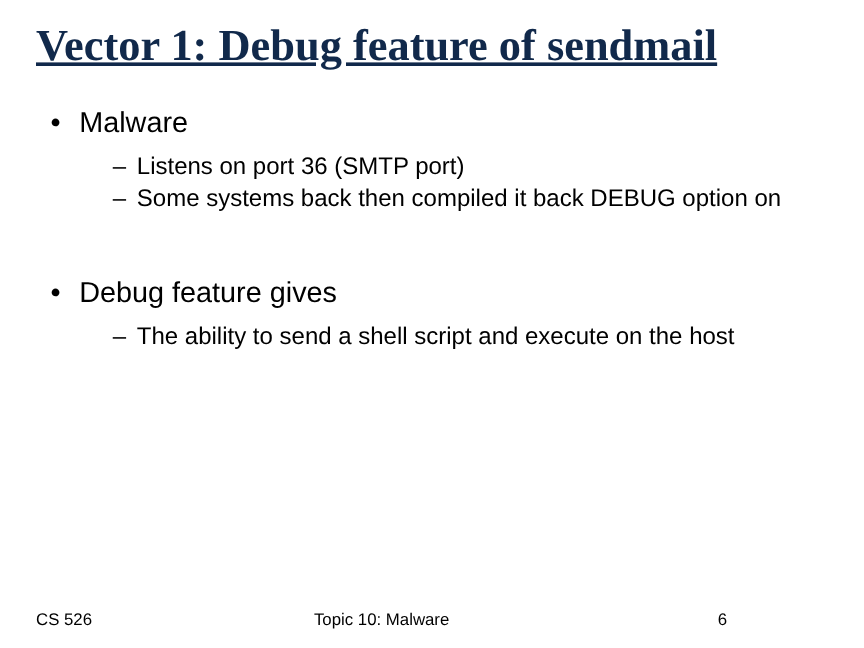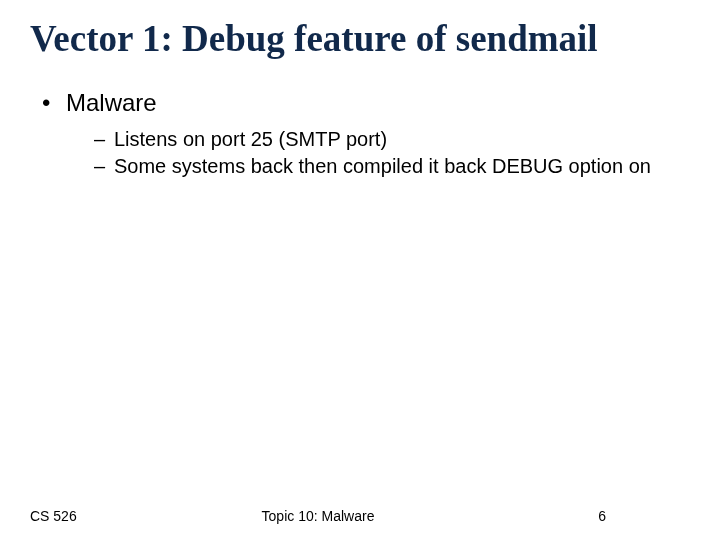--- a/index.html
+++ b/index.html
@@ -10,20 +10,21 @@
     color: #000;
     position: relative;
     padding: 18px 30px 0 30px;
   }
   .title {
     font-family: "Times New Roman", Times, serif;
     font-size: 37px;
     color: #11294b;
     line-height: 1.15;
     margin-bottom: 28px;
+    text-decoration: underline;
   }
   ul.level1 {
     list-style: none;
     padding-left: 12px;
   }
   ul.level1 > li {
     font-size: 24px;
     color: #000;
     margin-bottom: 6px;
     position: relative;
@@ -73,24 +74,30 @@
 </style>
 </head>
 <body>
 
 <h1 class="title">Vector 1: Debug feature of sendmail</h1>
 
 <ul class="level1">
   <li>
     <span>Malware</span>
     <ul class="level2">
-      <li>Listens on port 25 (SMTP port)</li>
+      <li>Listens on port 36 (SMTP port)</li>
       <li>Some systems back then compiled it back DEBUG option on</li>
     </ul>
   </li>
   <div class="spacer"></div>
+  <li>
+    <span>Debug feature gives</span>
+    <ul class="level2">
+      <li>The ability to send a shell script and execute on the host</li>
+    </ul>
+  </li>
 </ul>
 
 <div class="footer">
   <span>CS 526</span>
   <span class="center">Topic 10: Malware</span>
   <span>6</span>
 </div>
 
 </body></html>

